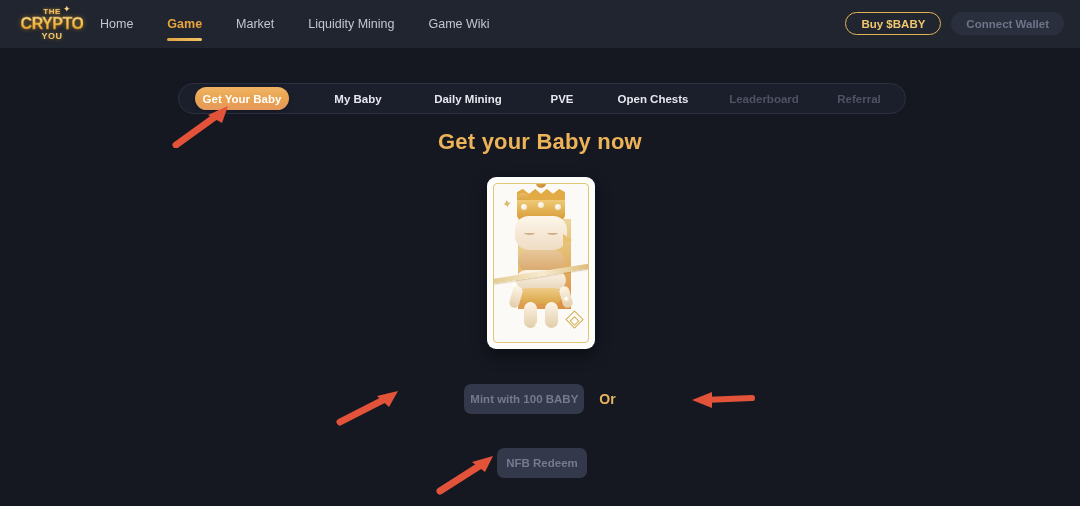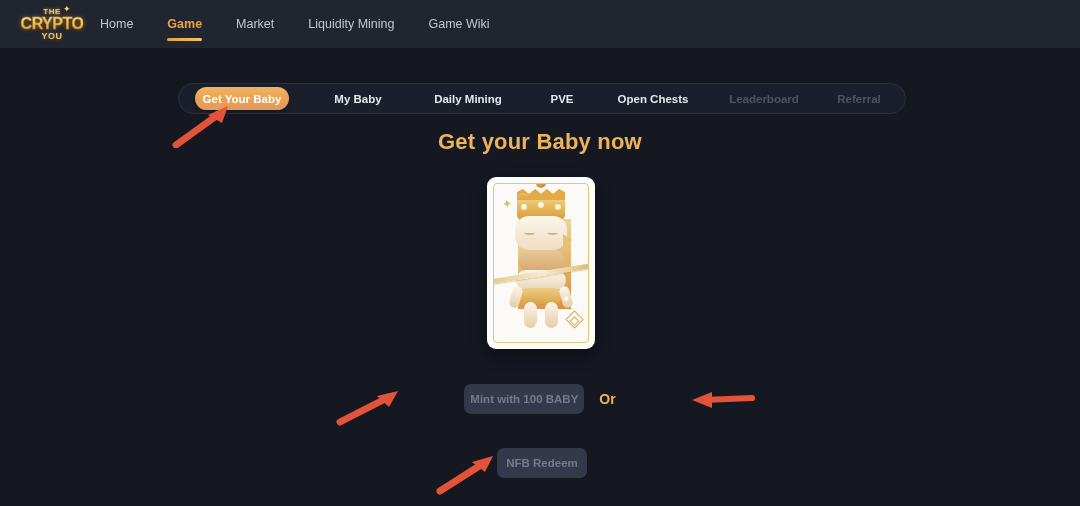--- a/index.html
+++ b/index.html
@@ -254,20 +254,24 @@
   </div>
 
   <nav class="nav">
     <div class="nav-item">Home</div>
     <div class="nav-item active">Game</div>
     <div class="nav-item">Market</div>
     <div class="nav-item">Liquidity Mining</div>
     <div class="nav-item">Game Wiki</div>
   </nav>
 
+  <div class="header-actions">
+    <button class="btn-buy">Buy $BABY</button>
+    <button class="btn-connect">Connect Wallet</button>
+  </div>
 </div>
 
 <div class="tabbar">
   <div class="tab active" style="margin-left:16px;width:94px">Get Your Baby</div>
   <div class="tab" style="margin-left:36px;width:66px">My Baby</div>
   <div class="tab" style="margin-left:36px;width:82px">Daily Mining</div>
   <div class="tab" style="margin-left:38px;width:30px">PVE</div>
   <div class="tab" style="margin-left:36px;width:80px">Open Chests</div>
   <div class="tab disabled" style="margin-left:34px;width:74px">Leaderboard</div>
   <div class="tab disabled" style="margin-left:30px;width:56px">Referral</div>

